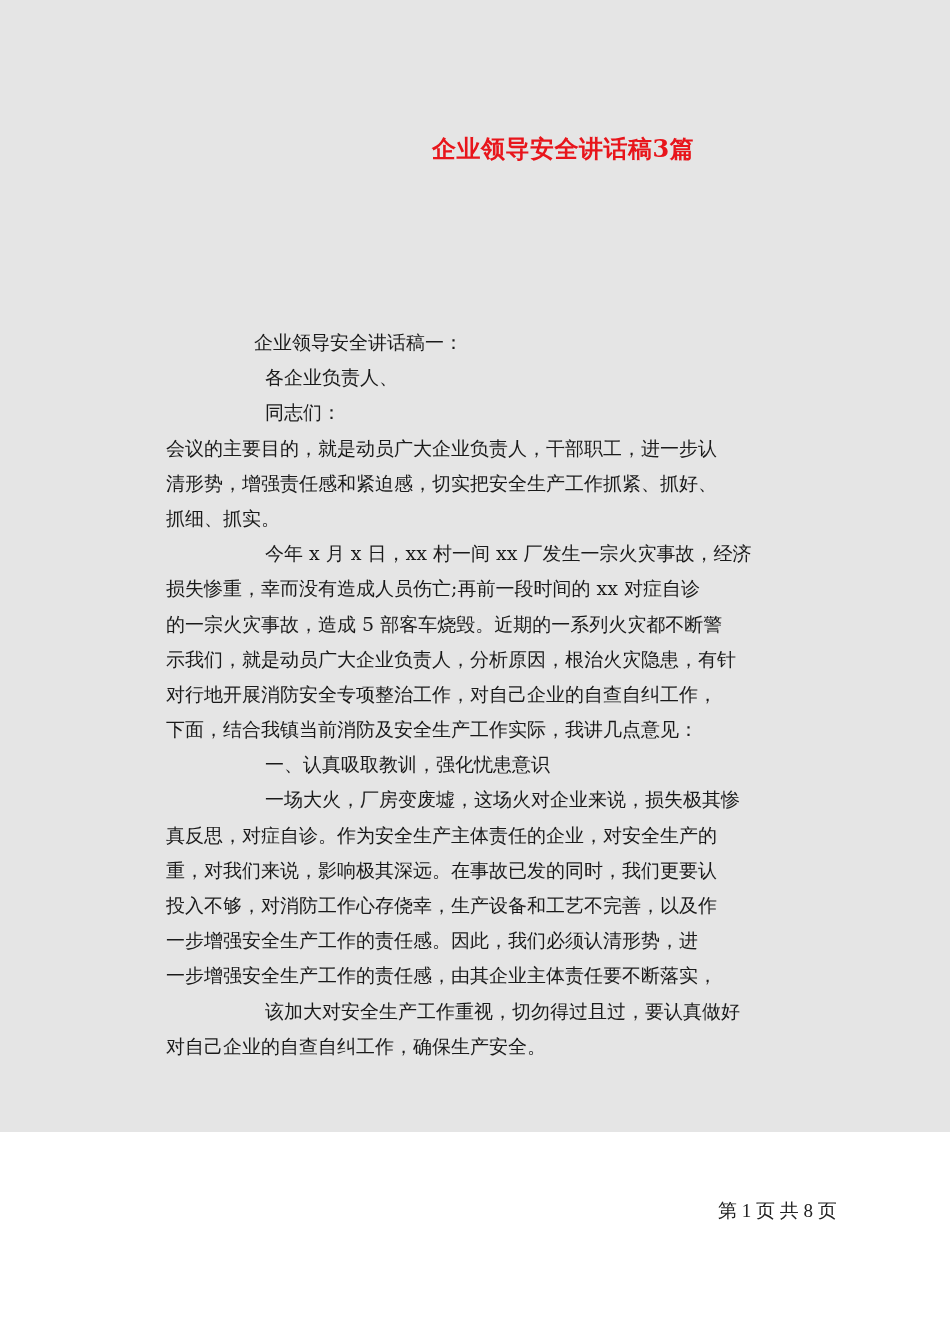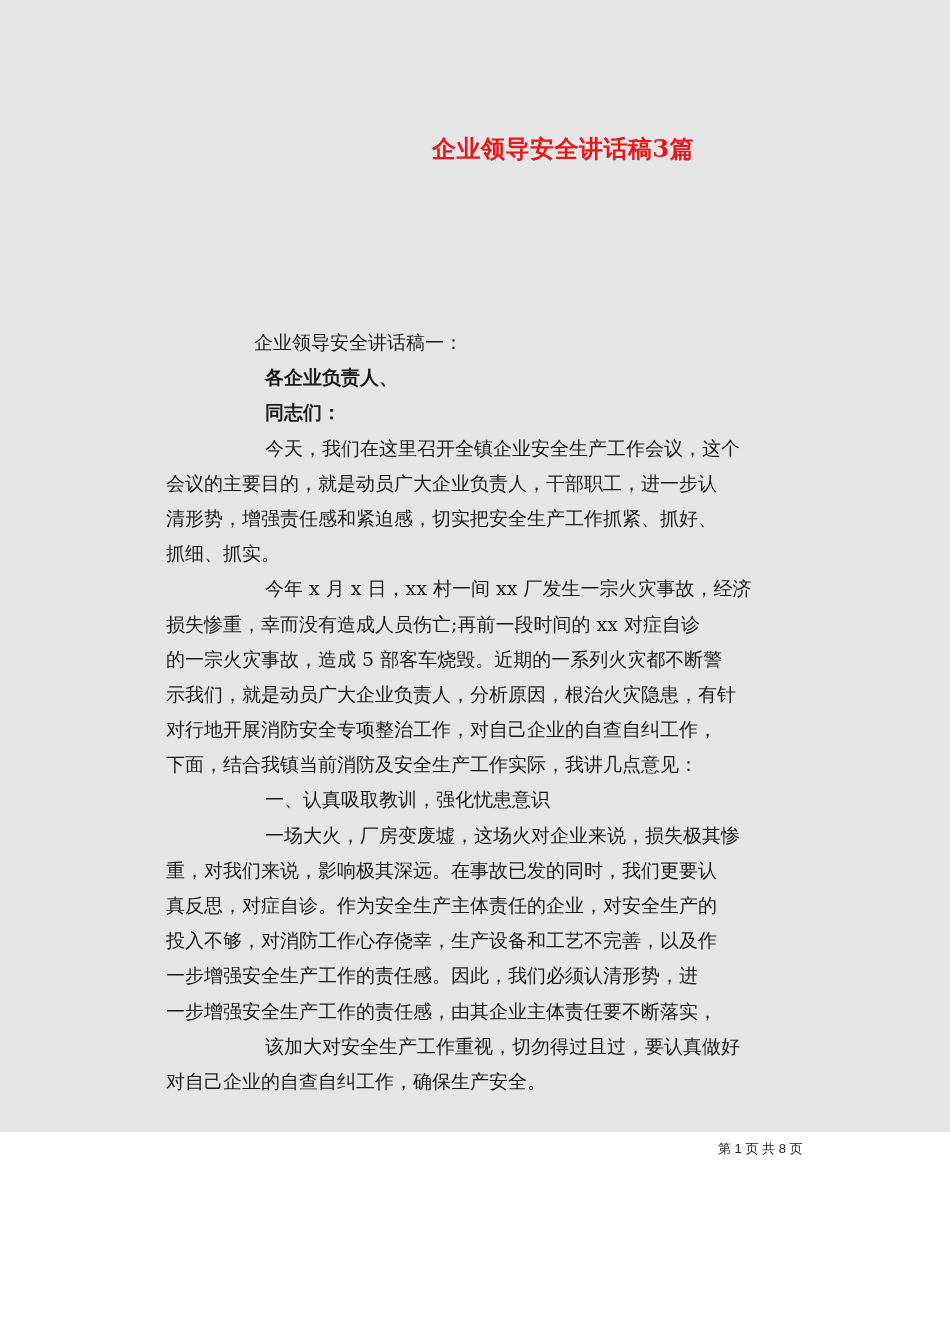--- a/index.html
+++ b/index.html
@@ -40,69 +40,68 @@
     width: 672px;
     font-size: 19px;
     line-height: 35.2px;
     margin-left: 20px;
   }
   .line {
     white-space: nowrap;
     height: 35.2px;
   }
   .ind-sub { padding-left: 88px; }
-  .ind-greet { padding-left: 99px; font-weight: bold; }
+  .ind-greet { padding-left: 99px; }
   .ind-para { padding-left: 99px; }
   .footer {
     position: absolute;
     left: 718px;
-    top: 1140px;
-    font-size: 13px;
+    top: 1202px;
+    font-size: 19px;
     line-height: 18px;
     color: #222;
     white-space: nowrap;
-    font-family: Liberation Sans, sans-serif;
+    font-family: Liberation Serif, serif;
   }
 </style>
 </head>
 <body>
 
 <div class="page">
 
   <div class="doc-title">企业领导安全讲话稿3篇</div>
 
   <div class="body-text">
     <div class="line ind-sub">企业领导安全讲话稿一：</div>
     <div class="line ind-greet">各企业负责人、</div>
     <div class="line ind-greet">同志们：</div>
 
     <div>
-      <div class="line ind-para">今天，我们在这里召开全镇企业安全生产工作会议，这个</div>
       <div class="line">会议的主要目的，就是动员广大企业负责人，干部职工，进一步认</div>
       <div class="line">清形势，增强责任感和紧迫感，切实把安全生产工作抓紧、抓好、</div>
       <div class="line">抓细、抓实。</div>
     </div>
 
     <div>
       <div class="line ind-para">今年 x 月 x 日，xx 村一间 xx 厂发生一宗火灾事故，经济</div>
       <div class="line">损失惨重，幸而没有造成人员伤亡;再前一段时间的 xx 对症自诊</div>
       <div class="line">的一宗火灾事故，造成 5 部客车烧毁。近期的一系列火灾都不断警</div>
       <div class="line">示我们，就是动员广大企业负责人，分析原因，根治火灾隐患，有针</div>
       <div class="line">对行地开展消防安全专项整治工作，对自己企业的自查自纠工作，</div>
       <div class="line">下面，结合我镇当前消防及安全生产工作实际，我讲几点意见：</div>
     </div>
 
     <div>
       <div class="line ind-para">一、认真吸取教训，强化忧患意识</div>
     </div>
 
     <div>
       <div class="line ind-para">一场大火，厂房变废墟，这场火对企业来说，损失极其惨</div>
+      <div class="line">真反思，对症自诊。作为安全生产主体责任的企业，对安全生产的</div>
       <div class="line">重，对我们来说，影响极其深远。在事故已发的同时，我们更要认</div>
-      <div class="line">真反思，对症自诊。作为安全生产主体责任的企业，对安全生产的</div>
       <div class="line">投入不够，对消防工作心存侥幸，生产设备和工艺不完善，以及作</div>
       <div class="line">一步增强安全生产工作的责任感。因此，我们必须认清形势，进</div>
       <div class="line">一步增强安全生产工作的责任感，由其企业主体责任要不断落实，</div>
     </div>
 
     <div>
       <div class="line ind-para">该加大对安全生产工作重视，切勿得过且过，要认真做好</div>
       <div class="line">对自己企业的自查自纠工作，确保生产安全。</div>
     </div>
   </div>

